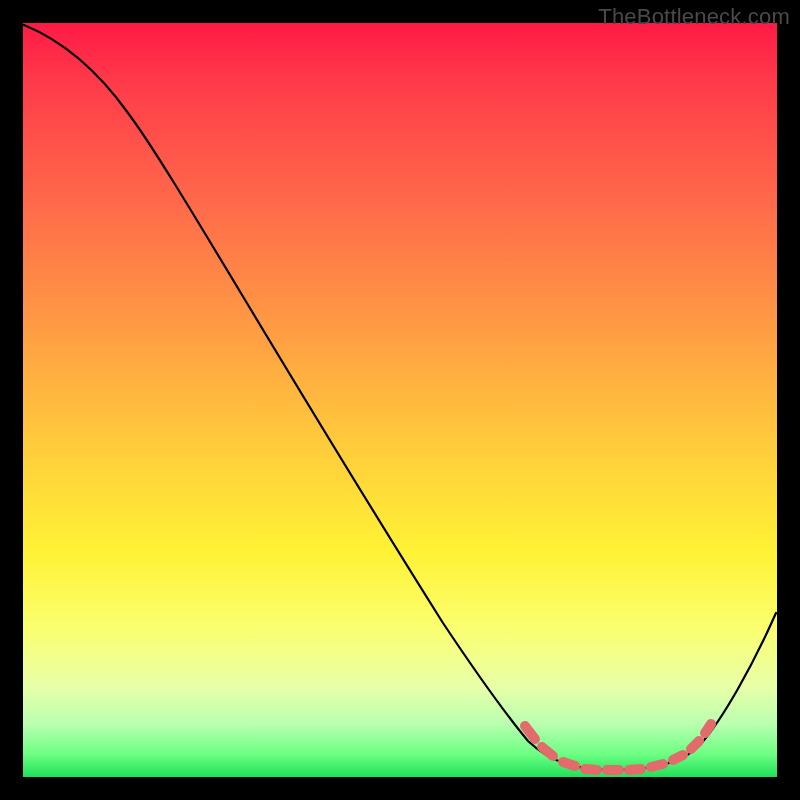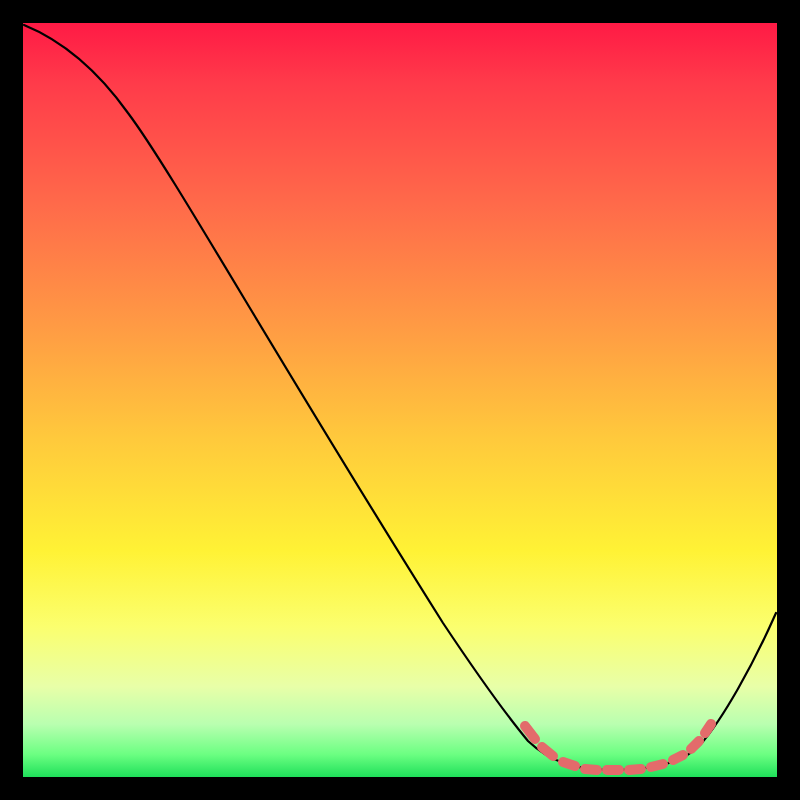--- a/index.html
+++ b/index.html
@@ -92,13 +92,14 @@
       <line class="dash" x1="584" y1="747" x2="596" y2="747"></line>
       <line class="dash" x1="606" y1="747" x2="618" y2="746"></line>
       <line class="dash" x1="628" y1="744" x2="640" y2="741"></line>
       <line class="dash" x1="650" y1="737" x2="660" y2="732"></line>
       <line class="dash" x1="668" y1="726" x2="676" y2="718"></line>
       <line class="dash" x1="682" y1="710" x2="688" y2="701"></line>
     </svg>
 
   </div>
 
+  <div class="watermark">TheBottleneck.com</div>
 </div>
 
 </body></html>

